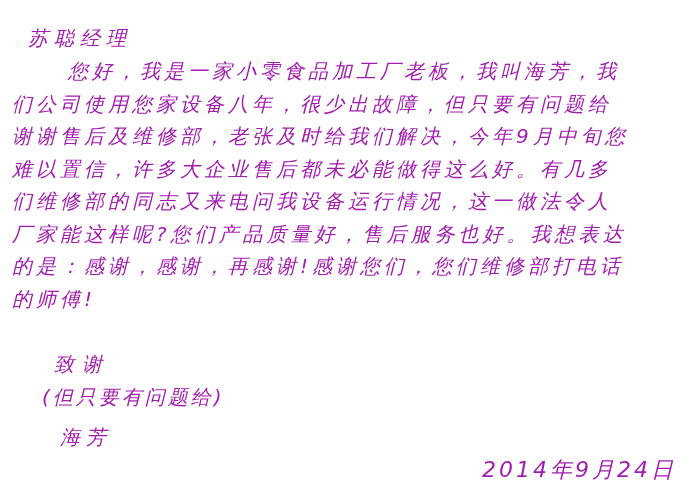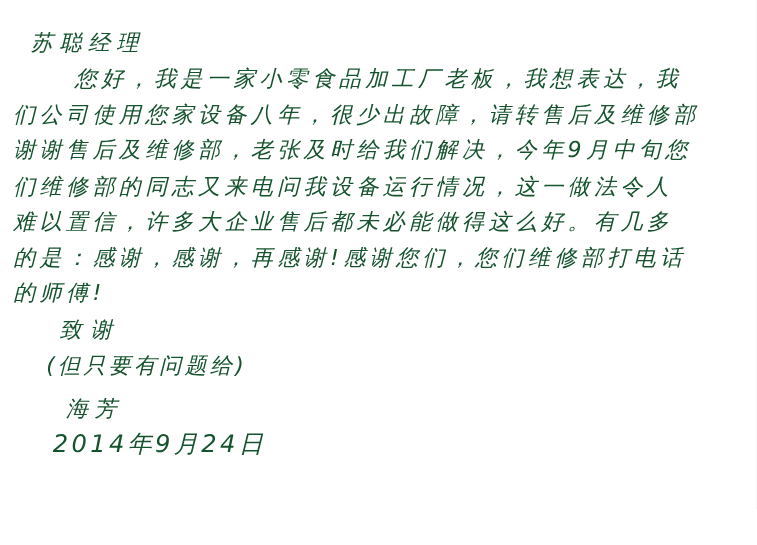--- a/index.html
+++ b/index.html
@@ -34,20 +34,21 @@
     height: 33px;
   }
   .body-line {
     letter-spacing: 4px;
     height: 32.5px;
   }
   .body-line.indent {
     padding-left: 56px;
   }
   .closing {
+    margin-top: 33px;
     padding-left: 42px;
     letter-spacing: 8px;
     height: 33px;
   }
   .note {
     padding-left: 30px;
     letter-spacing: 3px;
     height: 36px;
   }
   .signature {
@@ -55,35 +56,37 @@
     padding-left: 48px;
     letter-spacing: 6px;
     height: 33px;
     font-family: Liberation Serif, serif;
   }
   .date {
     padding-left: 36px;
     letter-spacing: 3px;
     font-size: 22px;
     height: 34px;
+    text-align: right;
   }
 </style>
 </head>
 <body>
 
-<div class="page" style="color: #14532d; background: rgb(255, 255, 255);">
+<div class="page" style="color: #a21caf; background: rgb(255, 255, 255);">
 
   <div class="hand salutation">苏聪经理</div>
 
   <div>
-    <div class="hand body-line indent">您好，我是一家小零食品加工厂老板，我想表达，我</div>
-    <div class="hand body-line">们公司使用您家设备八年，很少出故障，请转售后及维修部</div>
+    <div class="hand body-line indent">您好，我是一家小零食品加工厂老板，我叫海芳，我</div>
+    <div class="hand body-line">们公司使用您家设备八年，很少出故障，但只要有问题给</div>
     <div class="hand body-line">谢谢售后及维修部，老张及时给我们解决，今年9月中旬您</div>
+    <div class="hand body-line">难以置信，许多大企业售后都未必能做得这么好。有几多</div>
     <div class="hand body-line">们维修部的同志又来电问我设备运行情况，这一做法令人</div>
-    <div class="hand body-line">难以置信，许多大企业售后都未必能做得这么好。有几多</div>
+    <div class="hand body-line">厂家能这样呢?您们产品质量好，售后服务也好。我想表达</div>
     <div class="hand body-line">的是：感谢，感谢，再感谢!感谢您们，您们维修部打电话</div>
     <div class="hand body-line">的师傅!</div>
   </div>
 
   <div class="hand closing">致谢</div>
 
   <div class="hand note">(但只要有问题给)</div>
 
   <div class="hand signature">海芳</div>
 

